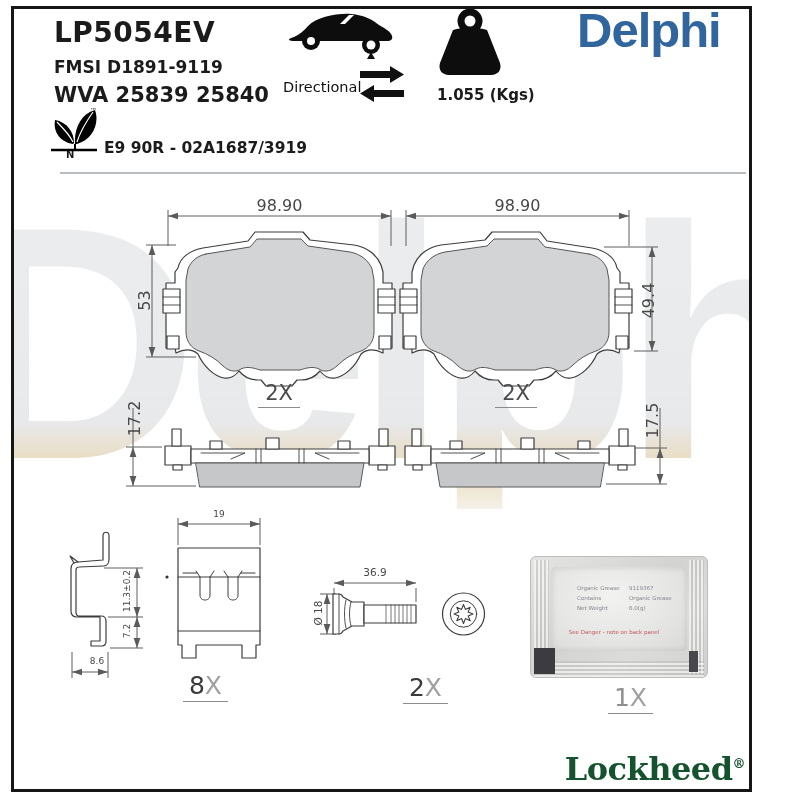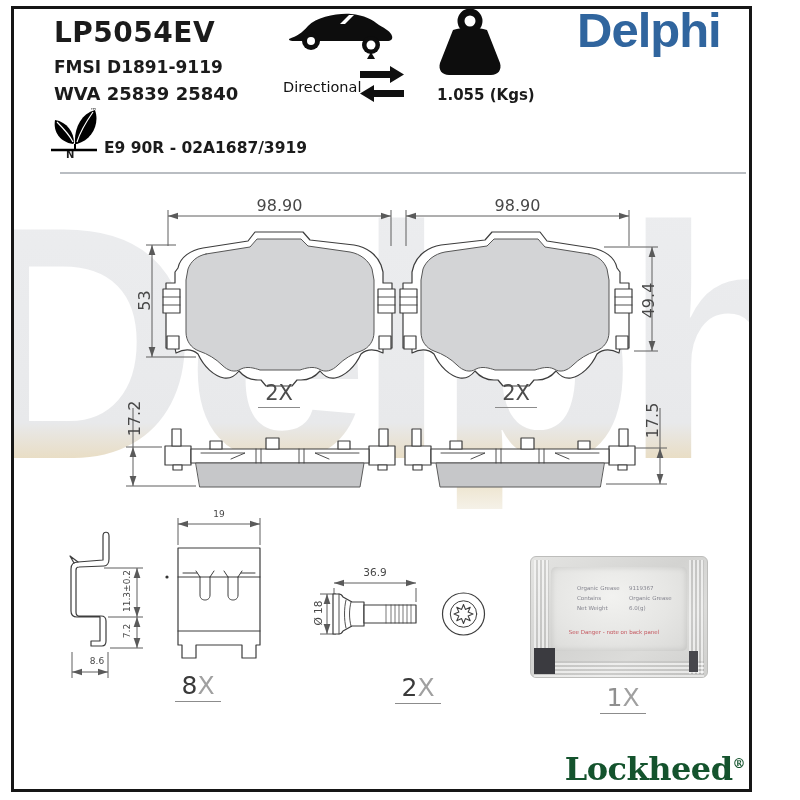--- a/index.html
+++ b/index.html
@@ -11,40 +11,40 @@
          box-sizing:border-box;z-index:5;pointer-events:none;}
   
   .wm-clip{left:14px;top:9px;width:735px;height:780px;overflow:hidden;z-index:0;}
   .wm{position:absolute;left:-55px;top:168px;font-size:332px;font-weight:700;line-height:1;
       letter-spacing:-14px;white-space:nowrap;font-family:"Liberation Sans",sans-serif;
       background:linear-gradient(180deg,#ecedef 0%,#e9eaec 60%,#e8e9eb 74%,#e9dcc0 86%,#efe7d4 94%,#f5f1e8 100%);
       -webkit-background-clip:text;background-clip:text;color:transparent;}
   
   .pn{left:54px;top:16px;font-size:28px;font-weight:700;letter-spacing:.5px;z-index:2;}
   .fmsi{left:54px;top:57px;font-size:17px;font-weight:700;z-index:2;}
-  .wva{left:54px;top:83px;font-size:18px;font-weight:700;z-index:2;}
+  .wva{left:54px;top:83px;font-size:21px;font-weight:700;z-index:2;}
   .directional{left:283px;top:79px;font-size:14.5px;color:#111;z-index:2;}
   .weight-txt{left:437px;top:86px;font-size:15px;font-weight:700;z-index:2;}
   .brand{left:577px;top:2px;font-size:49px;font-weight:700;letter-spacing:-1px;
          color:#30659E;z-index:2;font-family:"Liberation Sans",sans-serif;}
   .leaf-tm{left:90px;top:107px;font-size:7px;z-index:2;}
   .leaf-n{left:66px;top:149px;font-size:10px;font-weight:700;z-index:2;}
   .approval{left:104px;top:139px;font-size:15.5px;font-weight:700;z-index:2;}
   .sep{left:60px;top:172px;width:686px;height:1.5px;background:#b9bdc2;z-index:2;}
   
   .dim{position:absolute;z-index:2;color:#474747;text-align:center;}
   .d16{font-size:16px;}
   .d15{font-size:16px;}
   .d9{font-size:9px;}
   .d10{font-size:10.5px;}
   .rot{transform:rotate(-90deg);}
   
   .qty{position:absolute;z-index:2;text-align:center;color:#4c4c4c;font-size:21px;}
   .qty .u{display:inline-block;border-bottom:1.5px solid #8c8c8c;padding:0 7px 2px;}
-  .qty2{position:absolute;z-index:2;text-align:center;font-size:25px;}
+  .qty2{position:absolute;z-index:2;text-align:right;font-size:25px;}
   .qty2 .u{display:inline-block;border-bottom:1.5px solid #8c8c8c;padding:0 6px 1px;}
   .qn{color:#3a3a3a;} .qx{color:#a0a0a0;} .qlight .qn{color:#8f8f8f;}
   
   .packet{left:530px;top:556px;width:178px;height:122px;z-index:1;border-radius:6px;
           background:linear-gradient(145deg,#e4e4e2 0%,#d3d3d1 45%,#dcdcda 70%,#cfcfcd 100%);
           border:1px solid #bdbdbb;box-sizing:border-box;}
   .pk-side{position:absolute;top:3px;bottom:3px;width:15px;
            background:repeating-linear-gradient(90deg,rgba(255,255,255,.55) 0 2px,rgba(120,120,120,.18) 2px 4px);}
   .pk-bottom{position:absolute;left:3px;right:3px;bottom:0;height:16px;
            background:repeating-linear-gradient(0deg,rgba(255,255,255,.5) 0 2px,rgba(120,120,120,.16) 2px 4px);}

